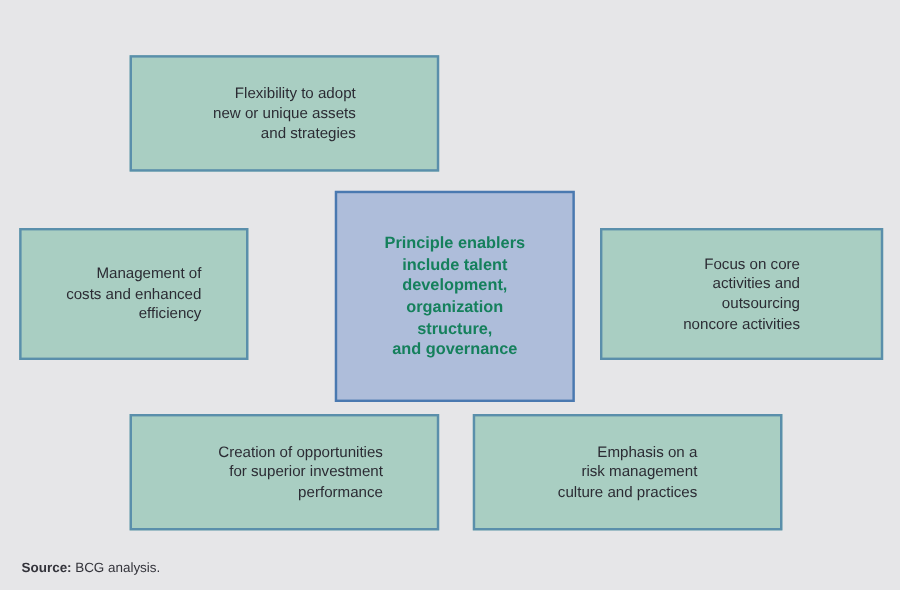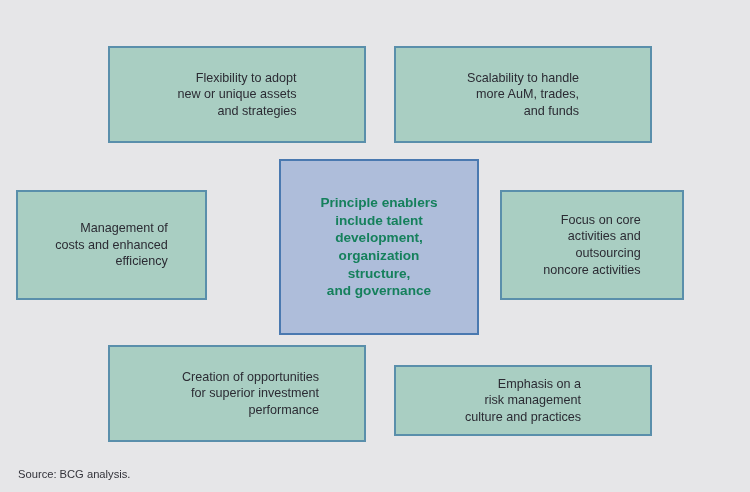--- a/index.html
+++ b/index.html
@@ -88,59 +88,54 @@
   }
   .node .node-text {
     display: block;
     white-space: pre-line;
   }
 
   
   #box-top-left     { left: 108px; top: 46px;  width: 258px; height: 97px; }
   #box-top-right    { left: 394px; top: 46px;  width: 258px; height: 97px; }
   #box-mid-left     { left: 16px;  top: 190px; width: 191px; height: 110px; }
-  #box-mid-right    { left: 500px; top: 190px; width: 184px; height: 110px; }
+  #box-mid-right    { left: 500px; top: 190px; width: 236px; height: 110px; }
   #box-bottom-left  { left: 108px; top: 345px; width: 258px; height: 97px; padding-left: 27px; }
-  #box-bottom-right { left: 394px; top: 345px; width: 258px; height: 71px; margin-top: 20px; }
+  #box-bottom-right { left: 394px; top: 345px; width: 258px; height: 97px; }
   #box-center       { left: 279px; top: 159px; width: 200px; height: 176px; }
 
   
   .footer {
     position: absolute;
     left: 18px;
     bottom: 12px;
     font-size: 11.2px;
     color: #33333a;
     white-space: nowrap;
   }
   .footer .src-label {
-    font-weight: normal;
+    font-weight: bold;
   }
   .footer .src-value {
     font-weight: normal;
     margin-left: 3px;
   }
 </style>
 </head>
 <body>
 
 <div class="exhibit">
 
 
   <div class="node outer" id="box-top-left">
     <span class="node-text">Flexibility to adopt
 new or unique assets
 and strategies</span>
   </div>
 
-  <div class="node outer" id="box-top-right">
-    <span class="node-text">Scalability to handle
-more AuM, trades,
-and funds</span>
-  </div>
 
   <div class="node outer" id="box-mid-left">
     <span class="node-text">Management of
 costs and enhanced
 efficiency</span>
   </div>
 
   <div class="node outer" id="box-mid-right">
     <span class="node-text">Focus on core
 activities and

